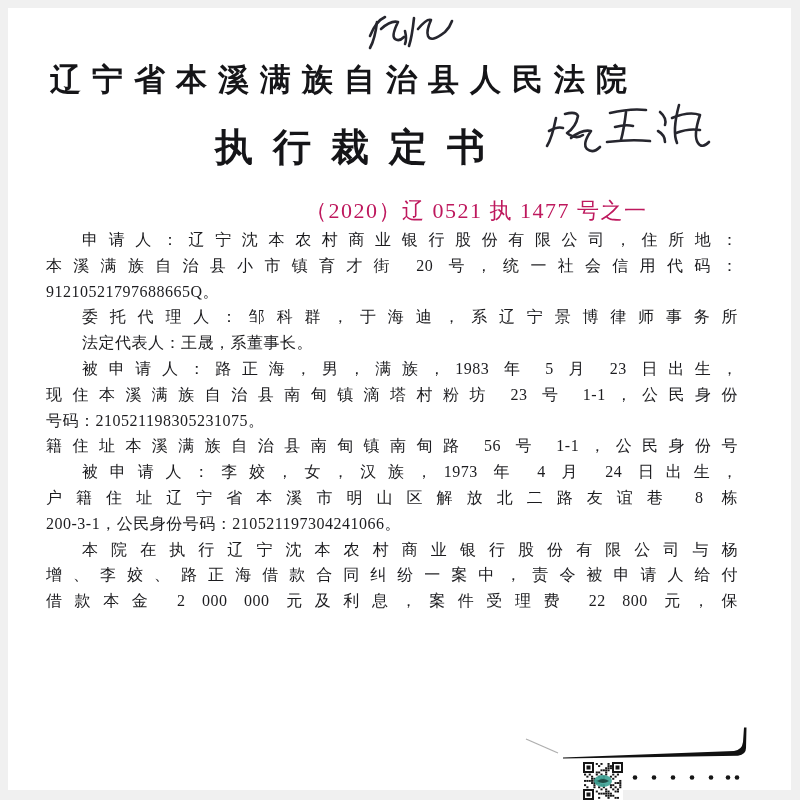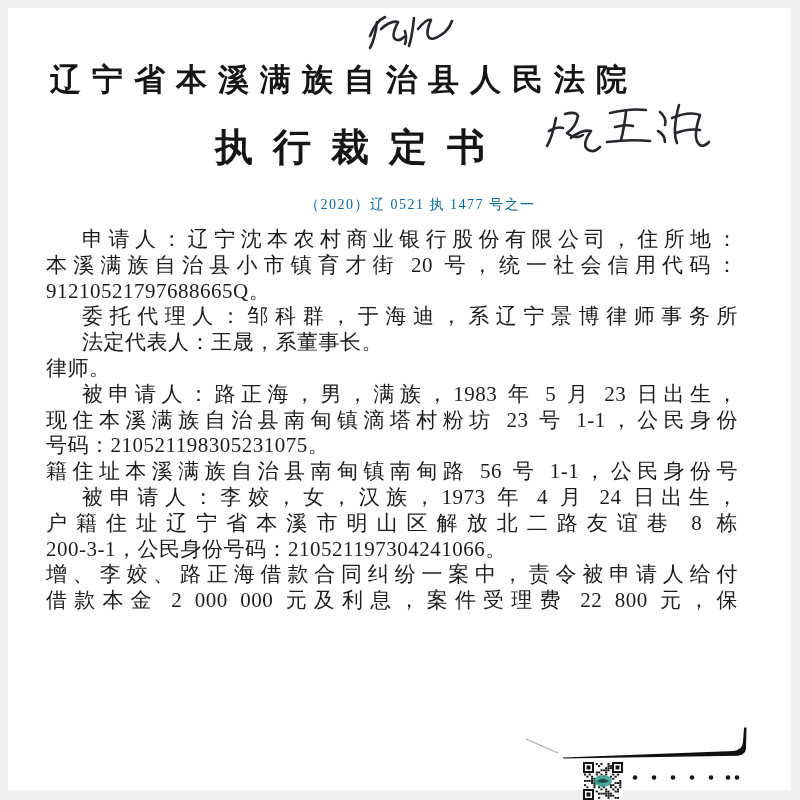--- a/index.html
+++ b/index.html
@@ -30,35 +30,35 @@
     left:207px;top:114px;
     font-size:38px;
     font-weight:700;
     letter-spacing:20px;
     color:#151518;
     white-space:nowrap;
   }
   .case-number{
     position:absolute;
     left:297px;top:188px;
-    font-size:14px;
+    font-size:22px;
     letter-spacing:1.5px;
-    color:#0369a1;
+    color:#be185d;
     white-space:nowrap;
   }
   .doc-body{
     position:absolute;
     left:38px;top:219px;
     width:692px;
     color:#1c1c1f;
   }
   .line{
     height:25.8px;
     line-height:25.8px;
-    font-size:21px;
+    font-size:16px;
     letter-spacing:0.5px;
     overflow:hidden;
   }
   .line.indent{ text-indent:36px; }
   .line.stretch{
     text-align:justify;
     text-align-last:justify;
   }
   .hw{ position:absolute; }
   .hw path{
@@ -108,28 +108,28 @@
     </svg>
 
     <div class="case-number">（2020）辽 0521 执 1477 号之一</div>
 
     <div class="doc-body">
         <div class="line indent stretch">申请人：辽宁沈本农村商业银行股份有限公司，住所地：</div>
         <div class="line stretch">本溪满族自治县小市镇育才街 20 号，统一社会信用代码：</div>
         <div class="line">91210521797688665Q。</div>
         <div class="line indent stretch">委托代理人：邹科群，于海迪，系辽宁景博律师事务所</div>
         <div class="line indent">法定代表人：王晟，系董事长。</div>
-        <div class="line">律师。</div>
         <div class="line indent stretch">被申请人：路正海，男，满族，1983 年 5 月 23 日出生，</div>
         <div class="line stretch">现住本溪满族自治县南甸镇滴塔村粉坊 23 号 1-1，公民身份</div>
         <div class="line">号码：210521198305231075。</div>
         <div class="line stretch">籍住址本溪满族自治县南甸镇南甸路 56 号 1-1，公民身份号</div>
         <div class="line indent stretch">被申请人：李姣，女，汉族，1973 年 4 月 24 日出生，</div>
         <div class="line stretch">户籍住址辽宁省本溪市明山区解放北二路友谊巷 8 栋</div>
         <div class="line">200-3-1，公民身份号码：210521197304241066。</div>
+        <div class="line indent stretch">本院在执行辽宁沈本农村商业银行股份有限公司与杨</div>
         <div class="line stretch">增、李姣、路正海借款合同纠纷一案中，责令被申请人给付</div>
         <div class="line stretch">借款本金 2 000 000 元及利息，案件受理费 22 800 元，保</div>
       </div>
 
     <svg class="fold" width="783" height="782" viewBox="0 0 783 782">
       <path d="M518,731 L550,745" stroke="#9a9a9a" stroke-width="1.3" opacity="0.8" fill="none"></path>
       <path d="M555,749.5 L726,743 Q734,742 735,734 L736,719.5 L738.5,719.5 L738,740
                Q738,746.5 730,747.8 L555,750.6 Z" fill="#111111"></path>
     </svg>
 

